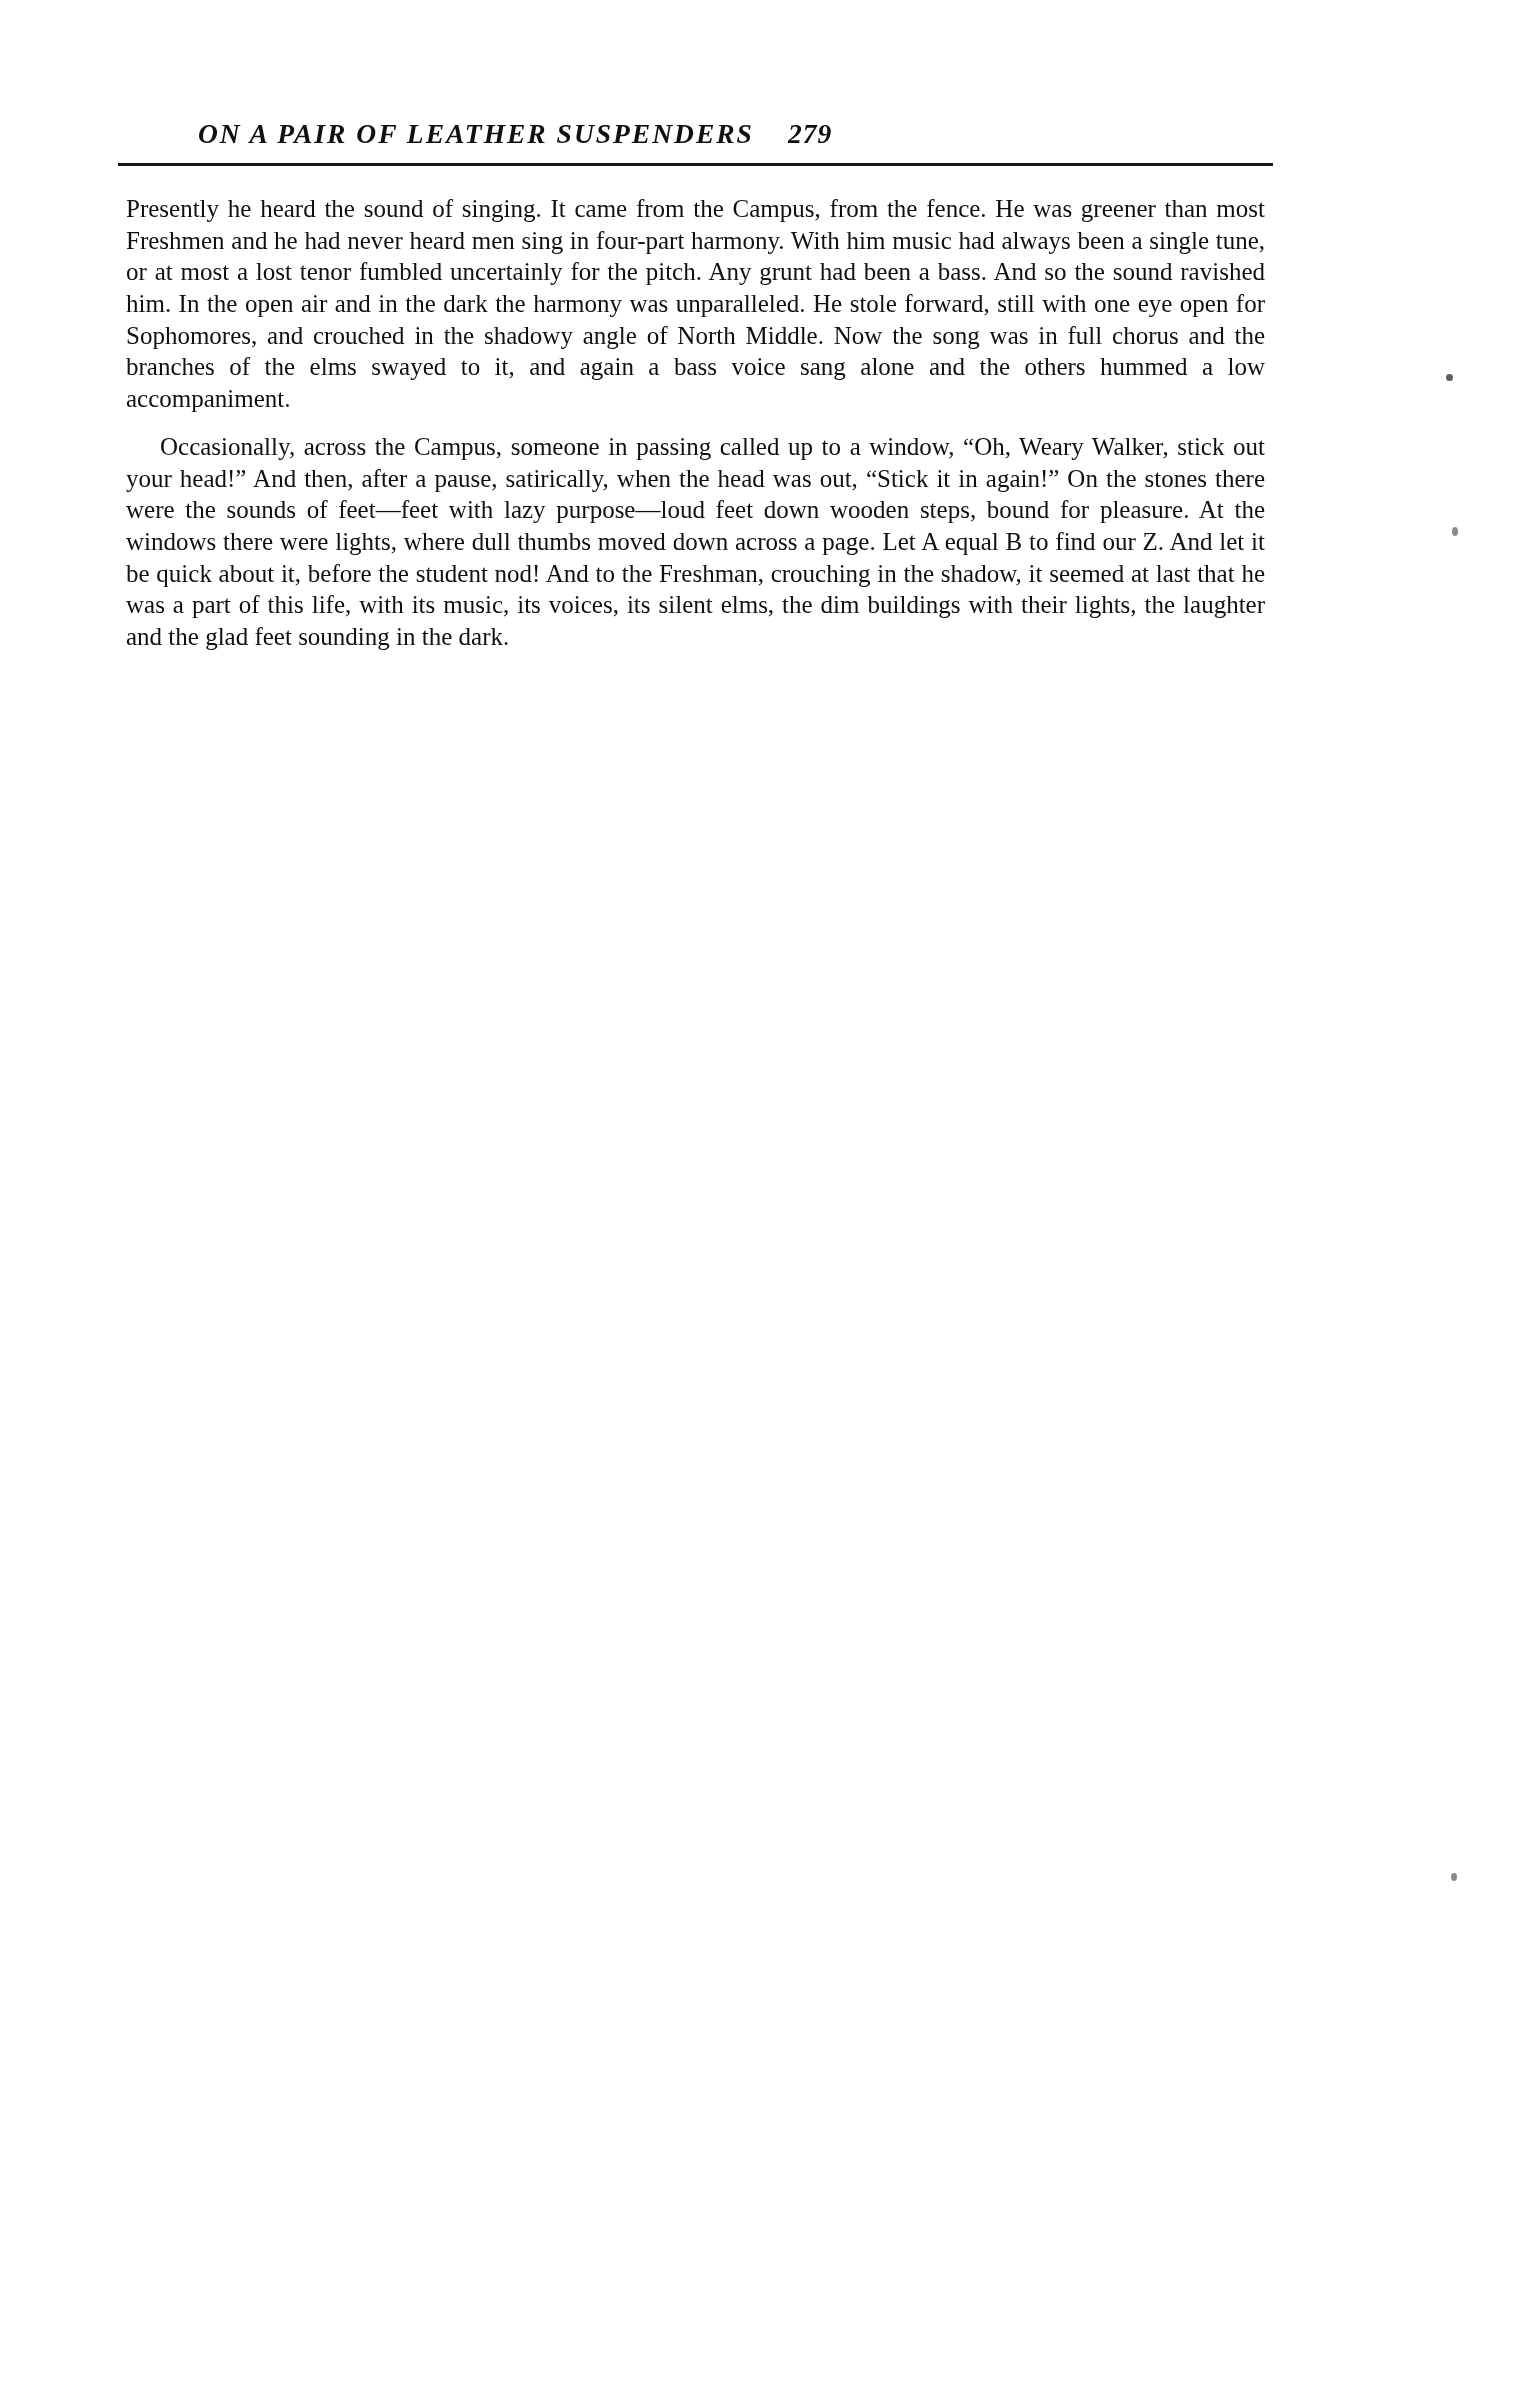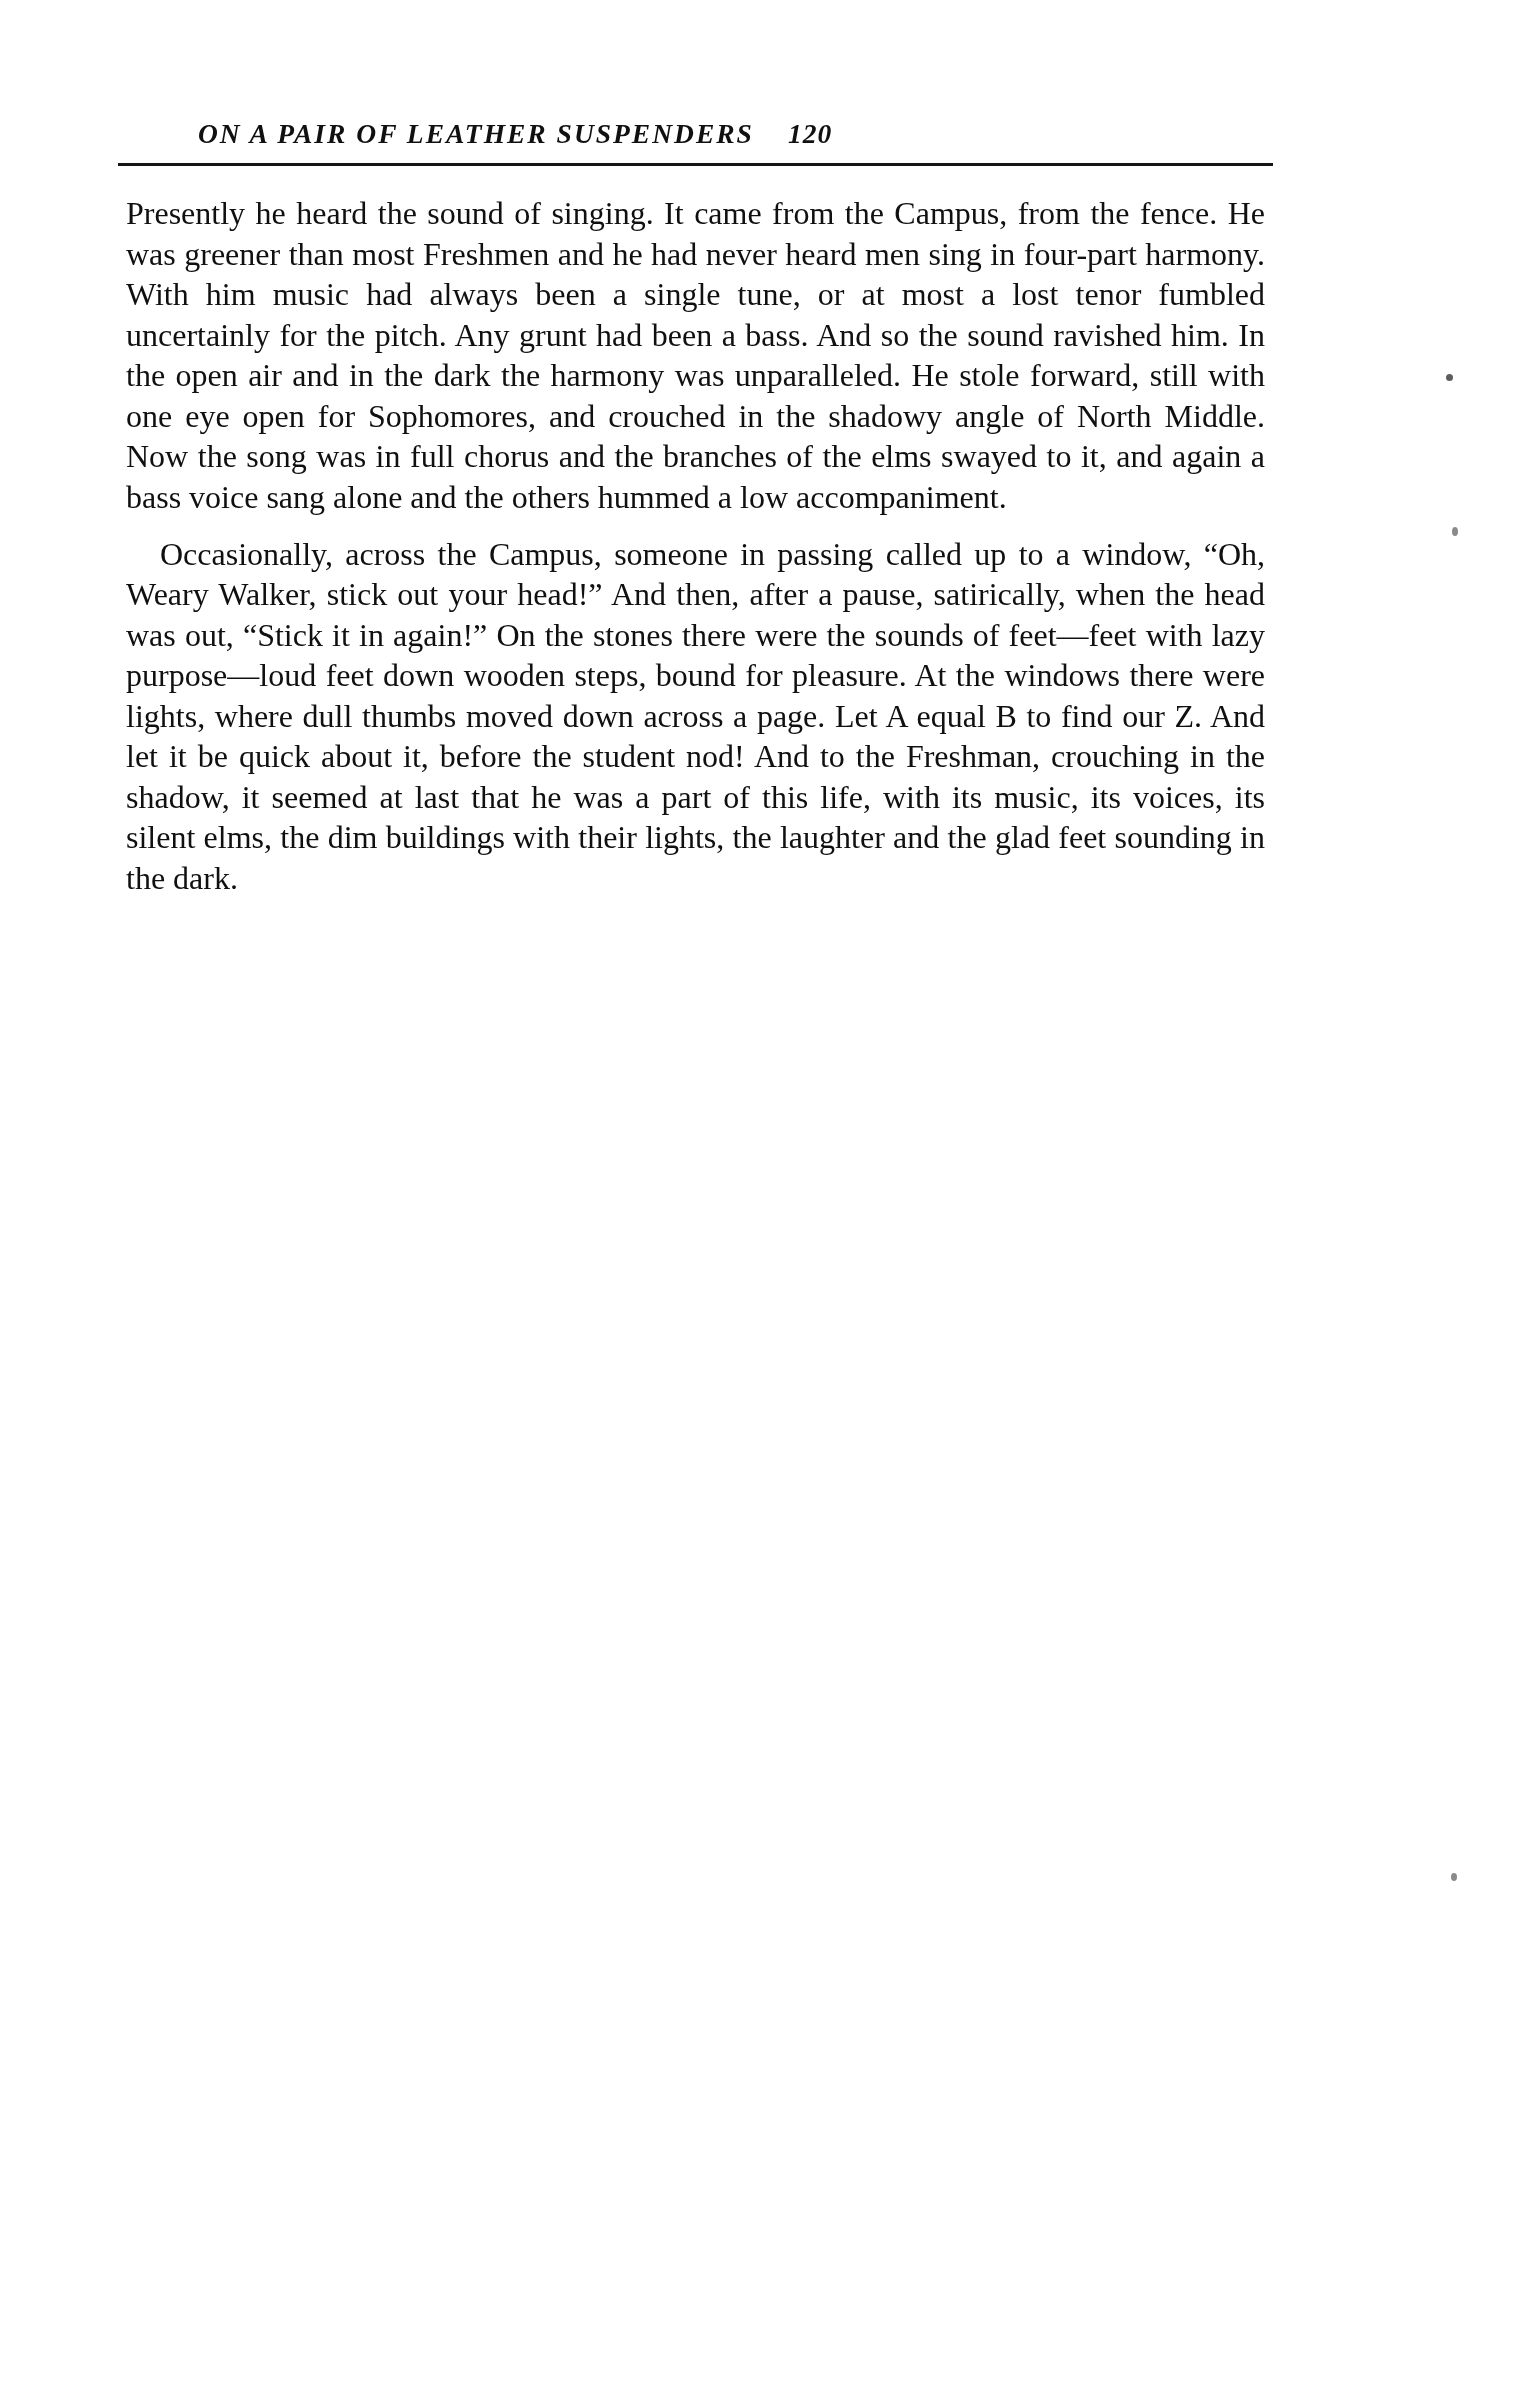--- a/index.html
+++ b/index.html
@@ -48,21 +48,21 @@
     font-weight: bold;
     letter-spacing: 1px;
   }
   .rule {
     border-top: 3px solid #151515;
     margin: 0 0 0 0;
     width: 1155px;
   }
   .body-text {
     margin-top: 27px;
-    font-size: 32px;
+    font-size: 25px;
     line-height: 1.268;
     text-align: justify;
     text-justify: inter-word;
     padding-left: 8px;
     padding-right: 8px;
   }
   .body-text p {
     margin: 0;
     text-indent: 0;
   }
@@ -84,21 +84,21 @@
 </style>
 </head>
 <body>
 
 <div class="page">
 
   <div class="content">
 
     <div class="running-head">
       <span class="title">ON A PAIR OF LEATHER SUSPENDERS</span>
-      <span class="folio">120</span>
+      <span class="folio">279</span>
     </div>
 
     <div class="rule"></div>
 
     <div class="body-text">
       <p>Presently he heard the sound of singing.  It came from the Campus, from the fence.  He was greener than most Freshmen and he had never heard men sing in four-part harmony.  With him music had always been a single tune, or at most a lost tenor fumbled uncertainly for the pitch.  Any grunt had been a bass.  And so the sound ravished him.  In the open air and in the dark the harmony was unparalleled.  He stole forward, still with one eye open for Sophomores, and crouched in the shadowy angle of North Middle.  Now the song was in full chorus and the branches of the elms swayed to it, and again a bass voice sang alone and the others hummed a low accompaniment.</p>
       <p class="indent">Occasionally, across the Campus, someone in passing called up to a window, “Oh, Weary Walker, stick out your head!”  And then, after a pause, satirically, when the head was out, “Stick it in again!”  On the stones there were the sounds of feet—feet with lazy purpose—loud feet down wooden steps, bound for pleasure.  At the windows there were lights, where dull thumbs moved down across a page.  Let A equal B to find our Z.  And let it be quick about it, before the student nod!  And to the Freshman, crouching in the shadow, it seemed at last that he was a part of this life, with its music, its voices, its silent elms, the dim buildings with their lights, the laughter and the glad feet sounding in the dark.</p>
     </div>
 
   </div>

